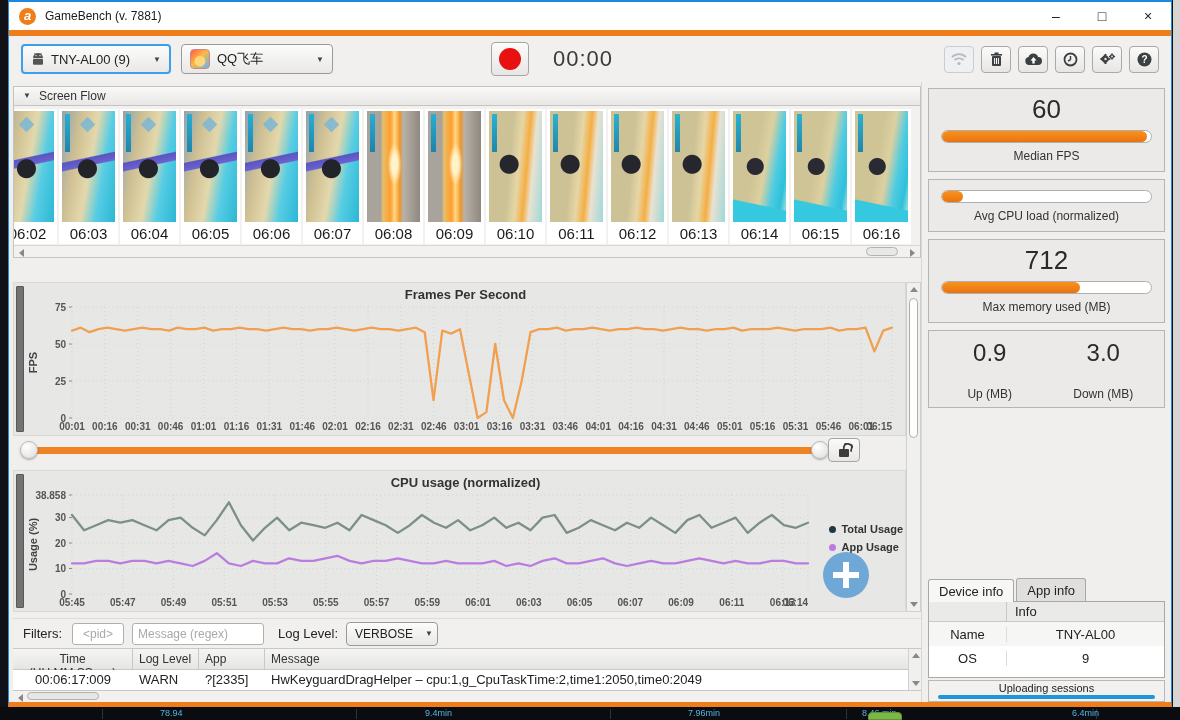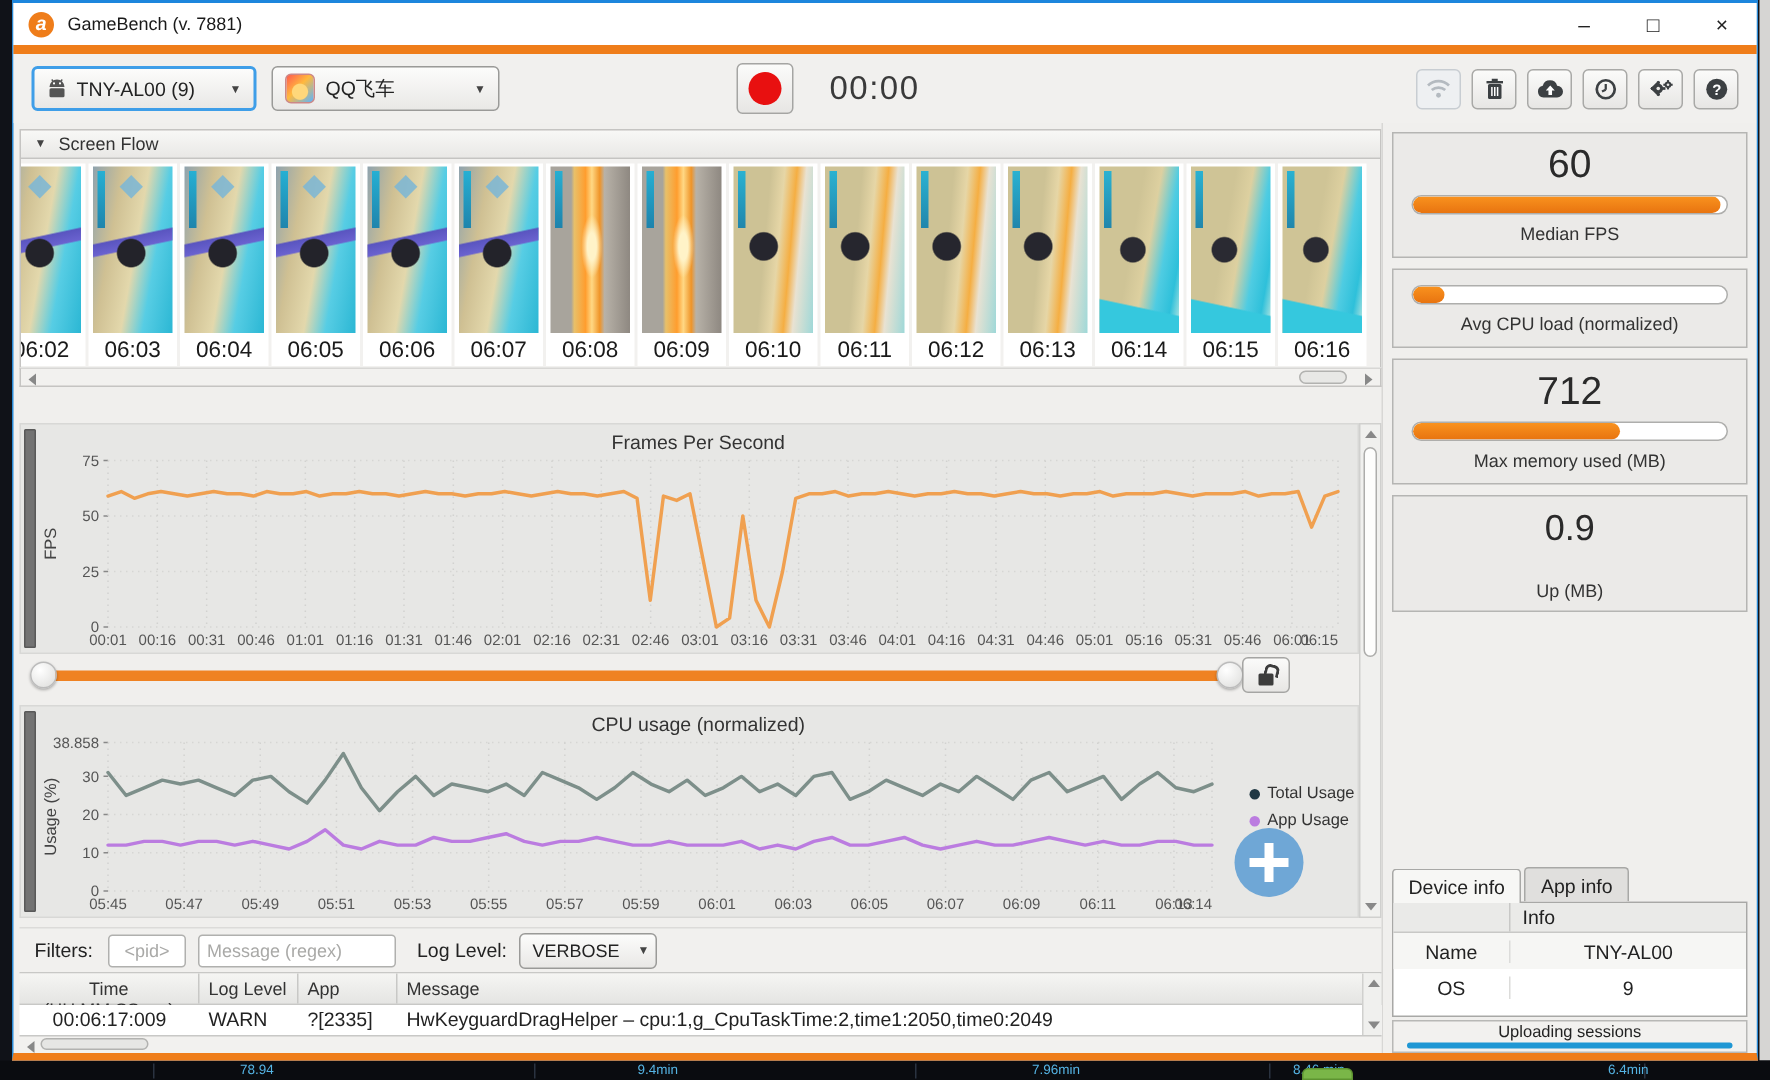--- a/index.html
+++ b/index.html
@@ -80,21 +80,21 @@
       linear-gradient(100deg,#cfc496 0 42%,#ddd0a0 58%,#4fcce2 74%,#2ec0da 88%,#bfe9e2 100%); }
   .sf-scroll { height:13px; background:#f2f1ef; border:1px solid #c5c4c2; border-top:1px solid #d8d7d5;
     position:relative; }
   .sf-thumbbar { position:absolute; right:22px; top:1px; width:32px; height:9px; background:#e8e8e6;
     border:1px solid #b2b2b0; border-radius:5px; }
   .tri { width:0; height:0; position:absolute; }
   .tri-left { left:5px; top:3px; border-top:4px solid transparent; border-bottom:4px solid transparent; border-right:5px solid #888; }
   .tri-right { right:5px; top:3px; border-top:4px solid transparent; border-bottom:4px solid transparent; border-left:5px solid #888; }
 
   
-  .charts-outer { margin-top:24px; display:flex; position:relative; }
+  .charts-outer { margin-top:24px; display:flex; position:relative;font-weight:bold; }
   .charts-col { flex:1; }
   .chart-block { position:relative; background:#e7e7e5; border:1px solid #d8d8d6; display:flex; }
   .chart-fps { height:154px; }
   .chart-cpu { height:142px; margin-top:6px; }
   .drag-handle { width:8px; margin:3px 2px; background:#737373; border:1px solid #595959; border-radius:1px; }
   .chart-area { flex:1; position:relative; }
   .chart-title { position:absolute; top:4px; left:0; right:0; text-align:center; font-size:13px; color:#333; }
   .chart-area svg { position:absolute; left:0; top:18px; }
   .legend { position:absolute; right:2px; top:52px; font-size:11px; color:#333; }
   .legend-item { display:flex; align-items:center; margin-bottom:6px;text-align:right; }
@@ -587,20 +587,24 @@
           <div class="bar">
               <div class="fill" style="width: 66%;"></div>
             </div>
           <div class="card-label">Max memory used (MB)</div>
         </div>
         <div class="card card-net">
           <div class="net-col">
             <div class="net-val">0.9</div>
             <div class="net-lbl">Up (MB)</div>
           </div>
+          <div class="net-col">
+            <div class="net-val">3.0</div>
+            <div class="net-lbl">Down (MB)</div>
+          </div>
         </div>
 
         <div class="device-panel">
           <div class="tabs">
             <div class="tab active">Device info</div>
             <div class="tab inactive">App info</div>
           </div>
           <div class="info-table">
             <div class="it-head">
               <div class="k"></div>

